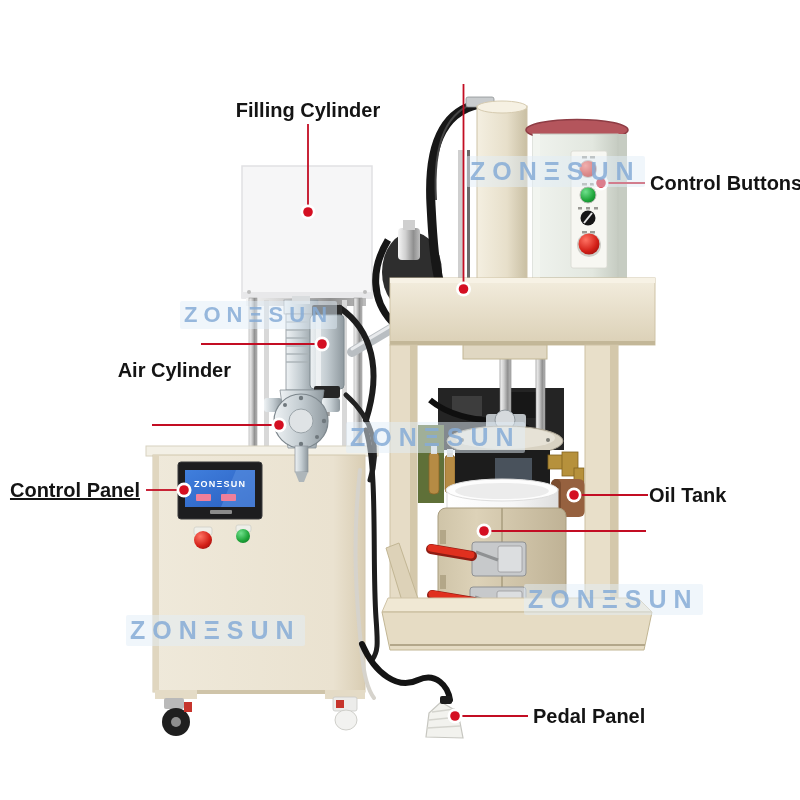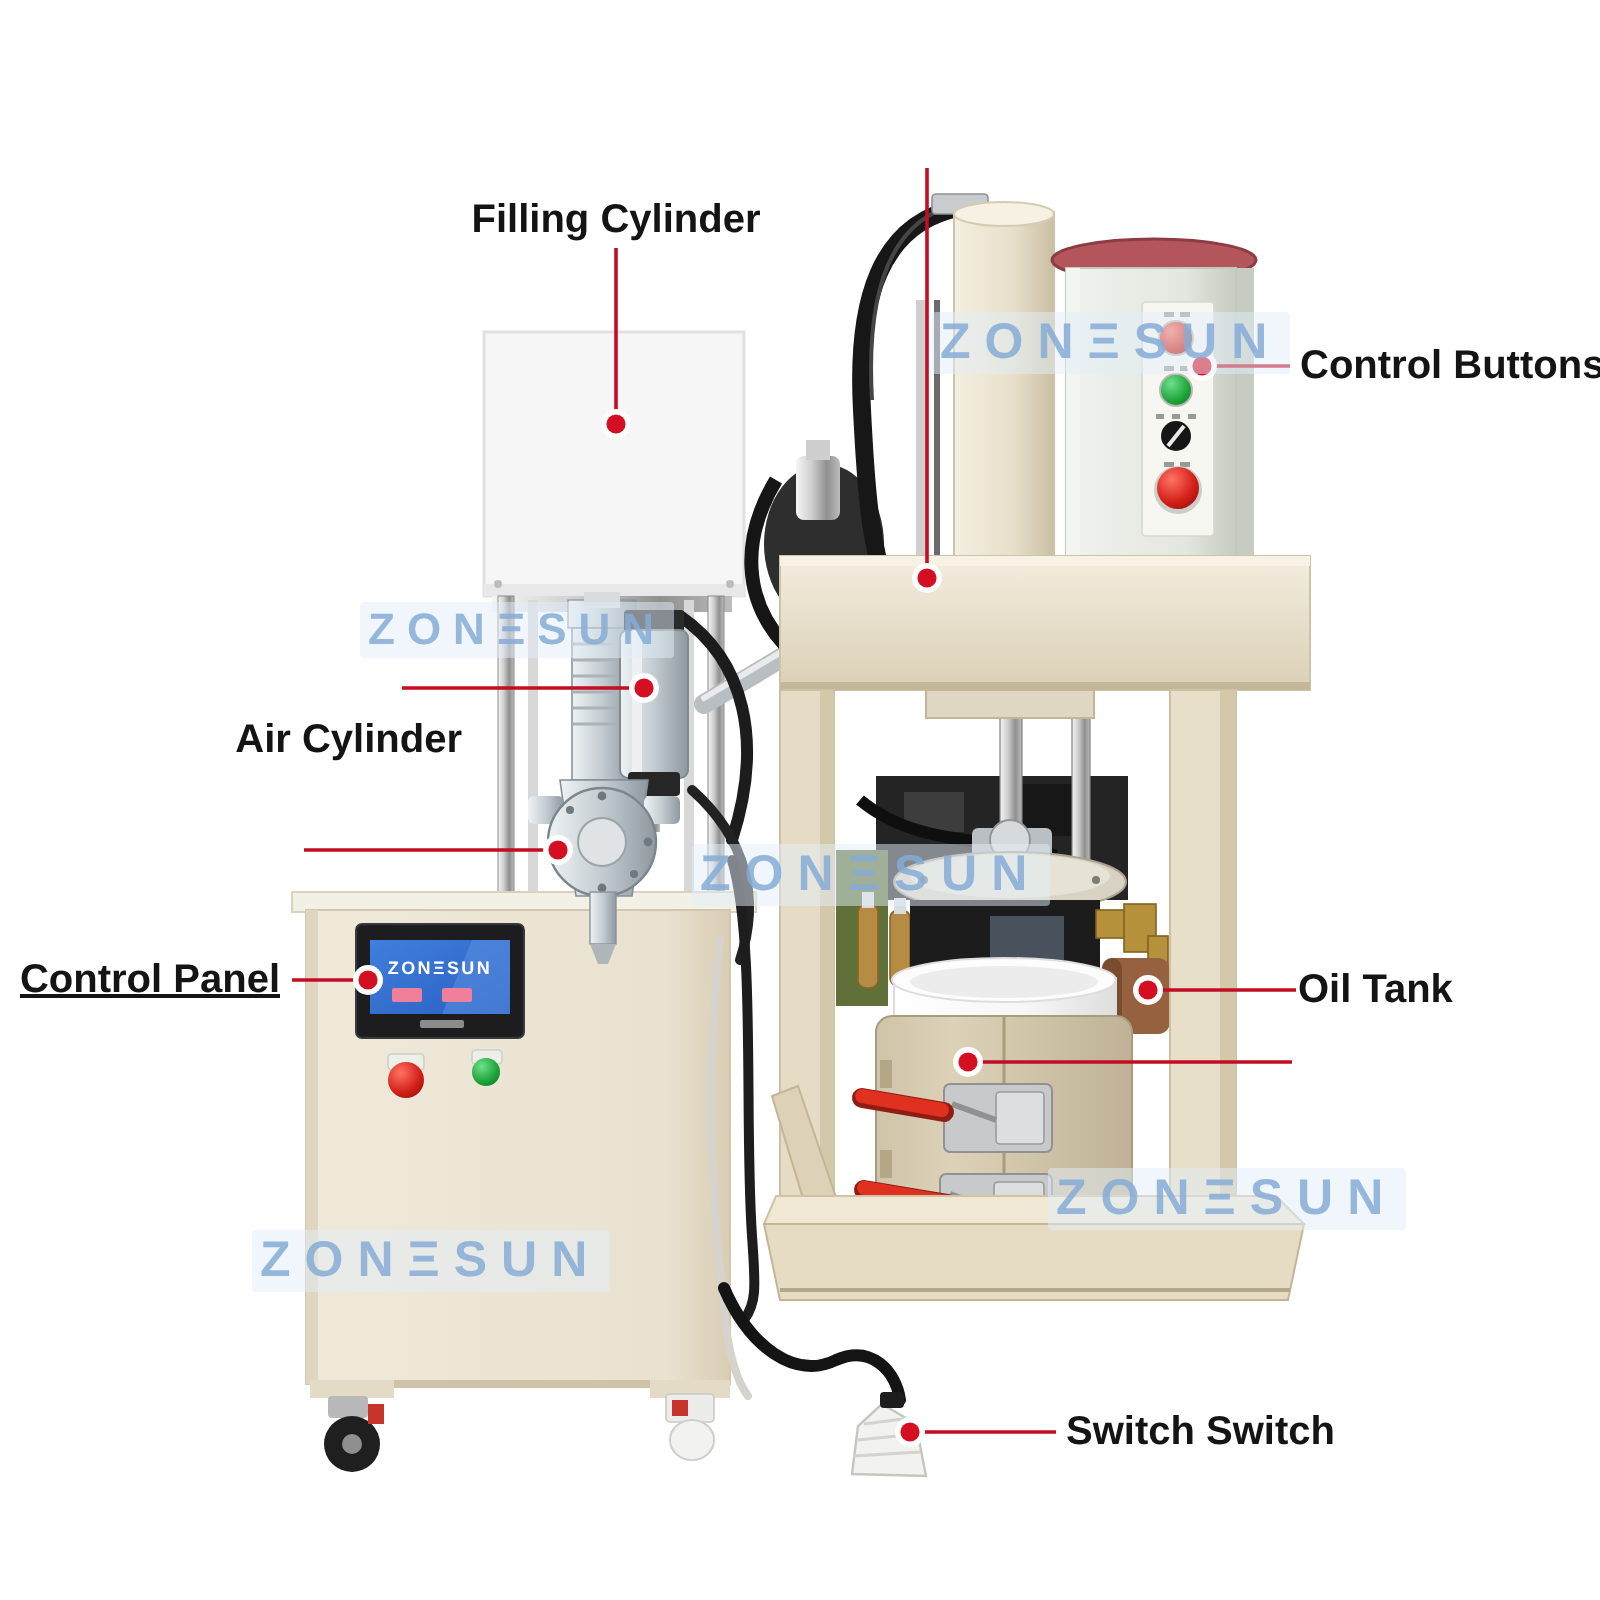--- a/index.html
+++ b/index.html
@@ -381,15 +381,15 @@
 <div class="wm" style="left:466px;top:156px;">ZONΞSUN</div>
 <div class="wm" style="left:346px;top:422px;">ZONΞSUN</div>
 <div class="wm" style="left:524px;top:584px;">ZONΞSUN</div>
 <div class="wm" style="left:126px;top:615px;">ZONΞSUN</div>
 
 <div class="callout center" style="left:308px;top:99px;">Filling Cylinder</div>
 <div class="callout" style="left:650px;top:172px;">Control Buttons</div>
 <div class="callout right-align" style="right:569px;top:333px;margin-top:26px;">Air Cylinder</div>
 <div class="callout right-align" style="right:660px;top:479px;text-decoration:underline;">Control Panel</div>
 <div class="callout" style="left:649px;top:484px;">Oil Tank</div>
-<div class="callout" style="left:533px;top:705px;">Switch Switch</div>
+<div class="callout" style="left:533px;top:705px;">Pedal Panel</div>
 
 </div>
 
 </body></html>

